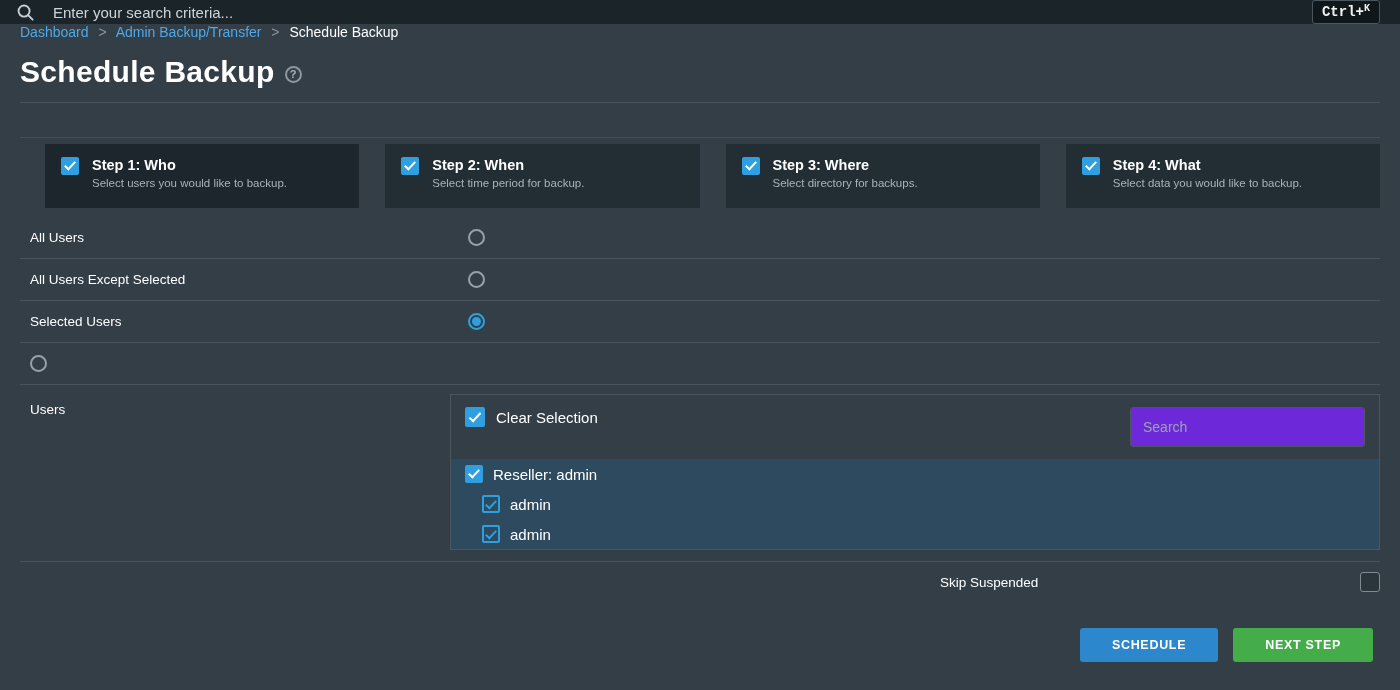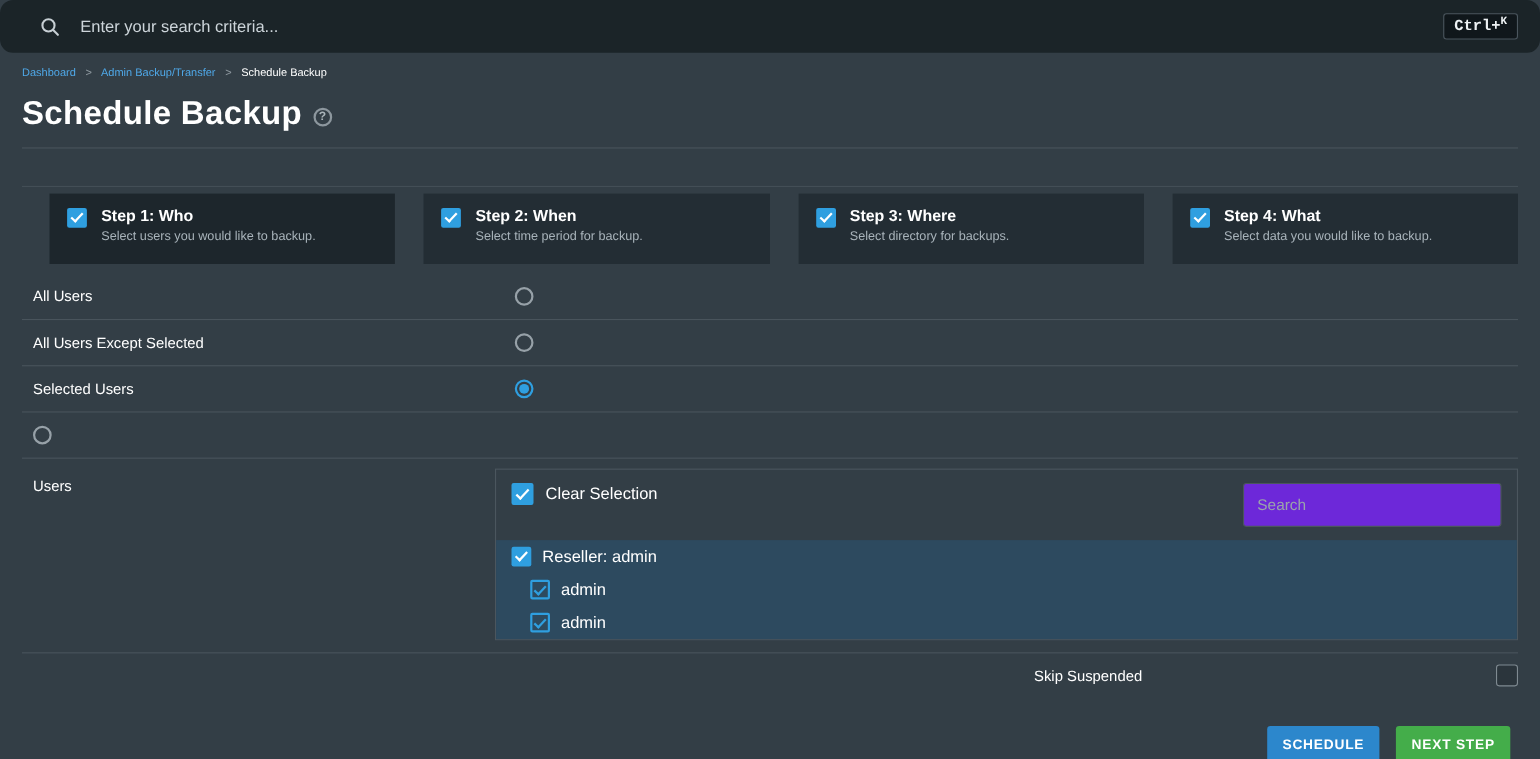--- a/index.html
+++ b/index.html
@@ -6,44 +6,43 @@
   html,body { margin:0; padding:0; }
   body {
     width:1400px; height:690px; overflow:hidden;
     background:#333e46;
     font-family:"Liberation Sans","DejaVu Sans",sans-serif;
     color:#ffffff;
   }
 
   
   .topbar {
-    height:48px; background:#1b2428;
+    height:24px; background:#1b2428;
     display:flex; align-items:center;
-    padding:0 20px 0 36px;
-    border-radius:12px;
+    padding:0 20px 0 16px;
   }
   .topbar .search-icon { display:flex; align-items:center; margin-right:16px; }
   .topbar input {
     flex:1; background:transparent; border:none; outline:none;
     color:#e7ecef; font-size:15px;
     font-family:"Liberation Sans","DejaVu Sans",sans-serif;
   }
   .topbar input::placeholder { color:#cdd5da; opacity:1; }
   .shortcut-badge {
     background:#10171b; border:1px solid #4b565e; border-radius:3px;
     padding:4px 9px; display:flex; align-items:flex-start;
     font-family:"Liberation Mono","DejaVu Sans Mono",monospace;
     color:#eef2f4; font-size:14px; line-height:1; font-weight:700;
   }
   .shortcut-badge .key-small { font-size:10px; margin-top:-1px; }
 
   
   .page { padding:0 20px; }
 
-  .breadcrumb { margin-top:13px; font-size:10px; color:#9aa5ac; }
+  .breadcrumb { margin-top:0; font-size:14px; color:#9aa5ac; }
   .breadcrumb a { color:#4fa8e8; text-decoration:none; }
   .breadcrumb .sep { margin:0 6px; color:#8d979e; }
   .breadcrumb .current { color:#ffffff; }
 
   .title-row { display:flex; align-items:center; gap:10px; margin:15px 0 13px; }
   h1 { margin:0; font-size:30px; font-weight:600; letter-spacing:0.3px; }
   .help-icon {
     width:17px; height:17px; border:2px solid #8d979e; border-radius:50%;
     color:#aab4ba; font-size:11px; font-weight:700;
     display:flex; align-items:center; justify-content:center; margin-top:4px;
@@ -134,21 +133,21 @@
   
   .skip-row { display:flex; align-items:center; padding:10px 0 10px 10px;justify-content:flex-end; }
   .skip-label { width:420px; font-size:13.5px; }
 
   
   .actions {
     display:flex; justify-content:flex-end; gap:15px;
     margin:26px 7px 0 0;
   }
   .btn {
-    height:34px; padding:0 14px; border:none; border-radius:3px;
+    height:34px; padding:0 32px; border:none; border-radius:3px;
     color:#ffffff; font-weight:700; font-size:12.5px; letter-spacing:0.7px;
     font-family:"Liberation Sans","DejaVu Sans",sans-serif; cursor:pointer;
   }
   .btn.blue { background:#2c87cc; }
   .btn.green { background:#44ad4a; }
 </style>
 </head>
 <body>
 
 <div class="topbar">

